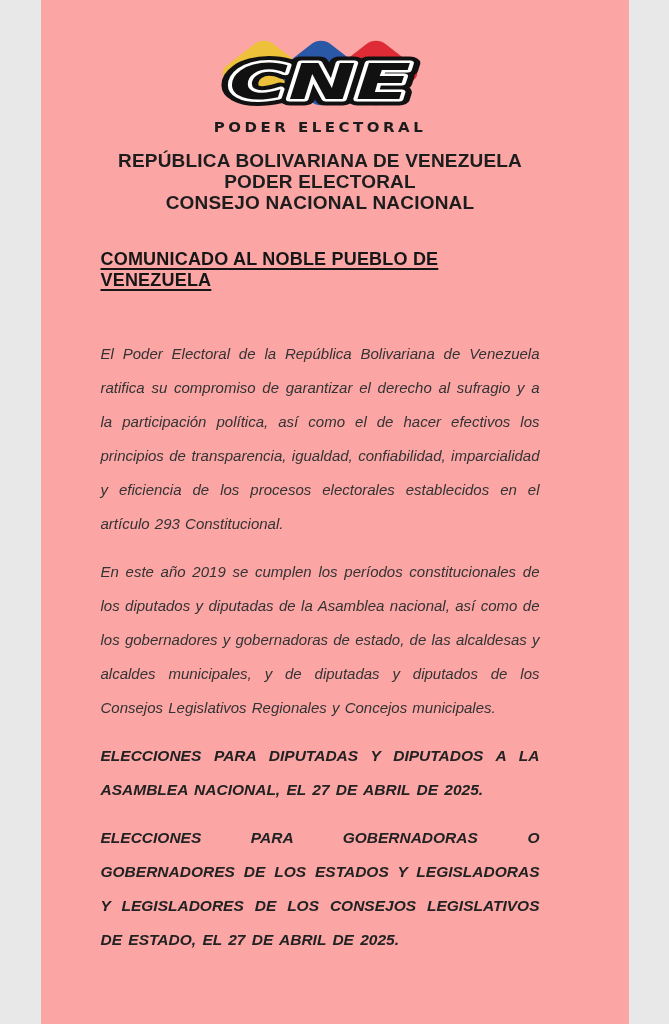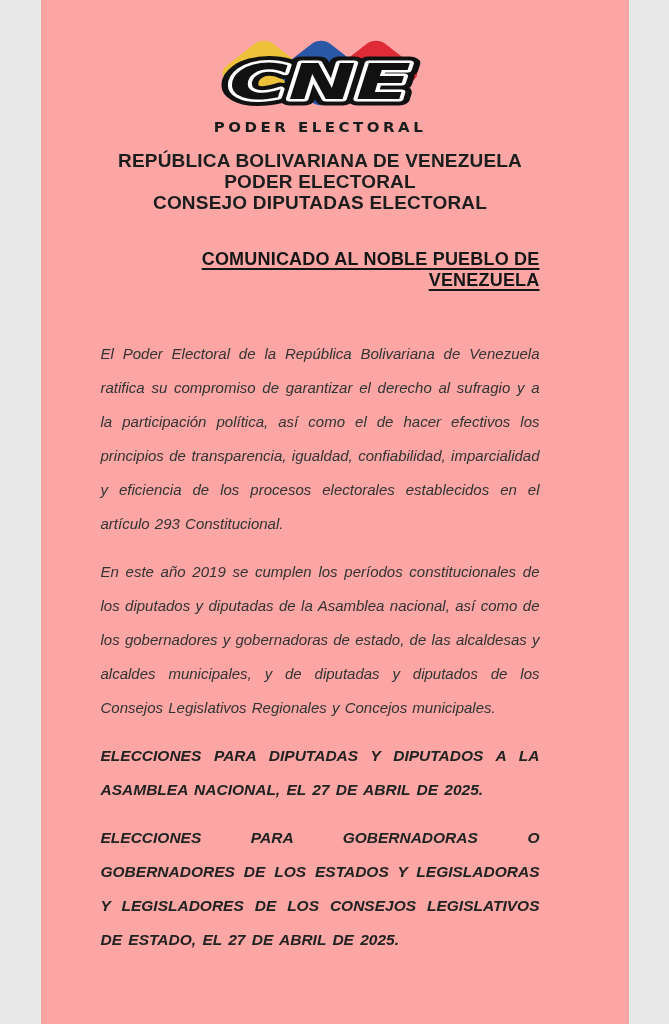--- a/index.html
+++ b/index.html
@@ -68,21 +68,21 @@
     font-weight: bold;
     font-size: 19px;
     line-height: 21px;
     color: #1d1d1d;
     letter-spacing: 0.2px;
   }
 
   
   .doc-title {
     margin-top: 36px;
-    text-align: right;
+    text-align: left;
     font-weight: bold;
     font-size: 18px;
     color: #161616;
     letter-spacing: 0.2px;
     text-decoration: underline;
     text-underline-offset: 3px;
     text-decoration-thickness: 2px;
   }
 
   
@@ -118,21 +118,21 @@
         <text x="97" y="45" text-anchor="middle" textLength="182" lengthAdjust="spacingAndGlyphs" fill="none" stroke="#111111" stroke-width="13" stroke-linejoin="round">CNE</text>
         <text x="97" y="45" text-anchor="middle" textLength="182" lengthAdjust="spacingAndGlyphs" fill="#111111" stroke="#ffffff" stroke-width="5" stroke-linejoin="round" style="paint-order: stroke fill;">CNE</text>
       </svg>
     </div>
     <div class="logo-tagline">PODER ELECTORAL</div>
   </div>
 
   <div class="doc-header">
     <div>REPÚBLICA BOLIVARIANA DE VENEZUELA</div>
     <div>PODER ELECTORAL</div>
-    <div>CONSEJO DIPUTADAS ELECTORAL</div>
+    <div>CONSEJO NACIONAL NACIONAL</div>
   </div>
 
   <div class="doc-title">COMUNICADO AL NOBLE PUEBLO DE VENEZUELA</div>
 
   <div class="doc-body">
     <p>El Poder Electoral de la República Bolivariana de Venezuela ratifica su compromiso de garantizar el derecho al sufragio y a la participación política, así como el de hacer efectivos los principios de transparencia, igualdad, confiabilidad, imparcialidad y eficiencia de los procesos electorales establecidos en el artículo 293 Constitucional.</p>
     <p>En este año 2019 se cumplen los períodos constitucionales de los diputados y diputadas de la Asamblea nacional, así como de los gobernadores y gobernadoras de estado, de las alcaldesas y alcaldes municipales, y de diputadas y diputados de los Consejos Legislativos Regionales y Concejos municipales.</p>
     <p class="announcement">ELECCIONES PARA DIPUTADAS Y DIPUTADOS A LA ASAMBLEA NACIONAL, EL  27 DE ABRIL DE  2025.</p>
     <p class="announcement">ELECCIONES PARA GOBERNADORAS O GOBERNADORES DE LOS ESTADOS Y LEGISLADORAS Y LEGISLADORES DE LOS CONSEJOS LEGISLATIVOS DE ESTADO, EL 27 DE ABRIL DE 2025.</p>
   </div>

